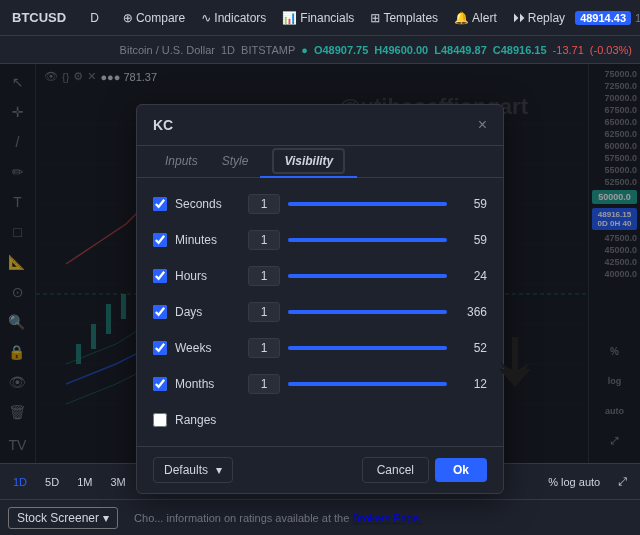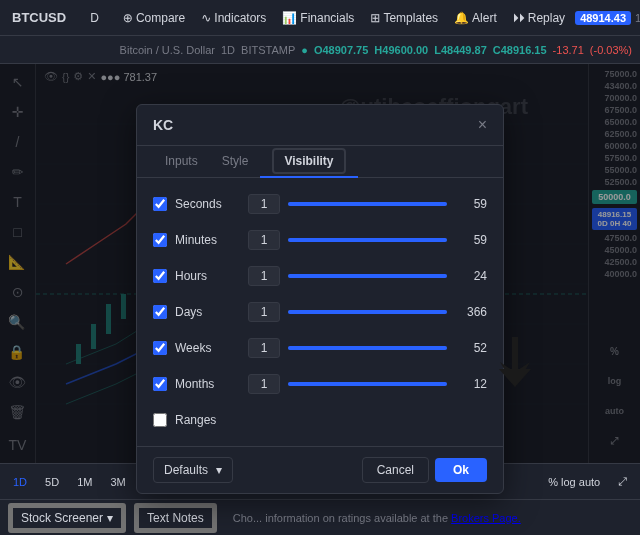--- a/index.html
+++ b/index.html
@@ -99,21 +99,21 @@
     .time-btn.active { color: #2962ff; }
 
     
     .bottom-toolbar {
       height: 36px; background: #1e222d; border-top: 1px solid #363a45;
       display: flex; align-items: center; padding: 0 8px; gap: 8px;
     }
     .bottom-btn {
       display: flex; align-items: flex-start; gap: 4px; padding: 3px 8px;
       border-radius: 3px; cursor: pointer; color: #d1d4dc; font-size: 12px;
-      border: 5px solid #737373;
+      border: 1px solid #737373;
     }
 
     
     .modal-overlay {
       position: absolute; top: 0; left: 0; right: 0; bottom: 0;
       background: rgba(0,0,0,0.4); z-index: 100;
       display: flex; align-items: flex-start; justify-content: center;
       padding-top: 40px;
     }
 
@@ -128,20 +128,21 @@
     }
     .modal-title { font-size: 14px; font-weight: 600; color: #d1d4dc; }
     .modal-close {
       cursor: pointer; color: #787b86; font-size: 16px; line-height: 1;
     }
 
     
     .modal-tabs {
       display: flex; gap: 0; padding: 0 16px;
       border-bottom: 1px solid #363a45;
+      font-style: italic;
     }
     .modal-tab {
       padding: 8px 12px; cursor: pointer; font-size: 12px;
       color: #787b86; border-bottom: 2px solid transparent;
       margin-bottom: -1px;
     }
     .modal-tab.active {
       color: #2962ff; border-bottom: 2px solid #2962ff;
       font-weight: 600;
     }
@@ -330,21 +331,21 @@
       <text x="210" y="385" fill="#787b86" font-size="10">18</text>
 
       <text x="380" y="385" fill="#787b86" font-size="10">2022</text>
 
       <line x1="0" y1="230" x2="590" y2="230" stroke="#26a69a" stroke-width="0.7" stroke-dasharray="4,3"></line>
     </svg>
   </div>
 
   <div class="right-sidebar">
     <div class="price-label">75000.0</div>
-    <div class="price-label">43400.0</div>
+    <div class="price-label">72500.0</div>
     <div class="price-label">70000.0</div>
     <div class="price-label">67500.0</div>
     <div class="price-label">65000.0</div>
     <div class="price-label">62500.0</div>
     <div class="price-label">60000.0</div>
     <div class="price-label">57500.0</div>
     <div class="price-label">55000.0</div>
     <div class="price-label">52500.0</div>
     <div class="price-badge">50000.0</div>
     <div class="price-badge-blue" style="font-size:8px;">
@@ -480,19 +481,16 @@
   <span style="font-size:11px; color:#787b86; margin-left:4px;">9 (UTC)</span>
   <span style="margin-left:auto;" class="time-btn">% log auto</span>
   <span class="time-btn">⤢</span>
 </div>
 
 <div class="bottom-toolbar">
   <div class="bottom-btn">
     <span>Stock Screener</span>
     <span>▾</span>
   </div>
-  <div class="bottom-btn">
-    <span>Text Notes</span>
-  </div>
   <div style="flex:1; font-size:11px; color:#787b86; padding-left:8px;">
     Cho... information on ratings available at the <a href="#">Brokers Page.</a>
   </div>
 </div>
 
 </body></html>

